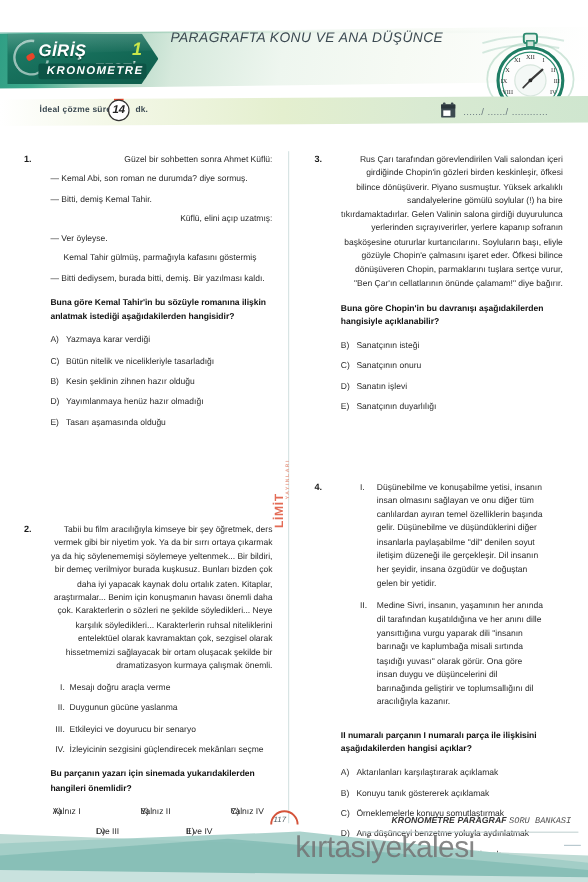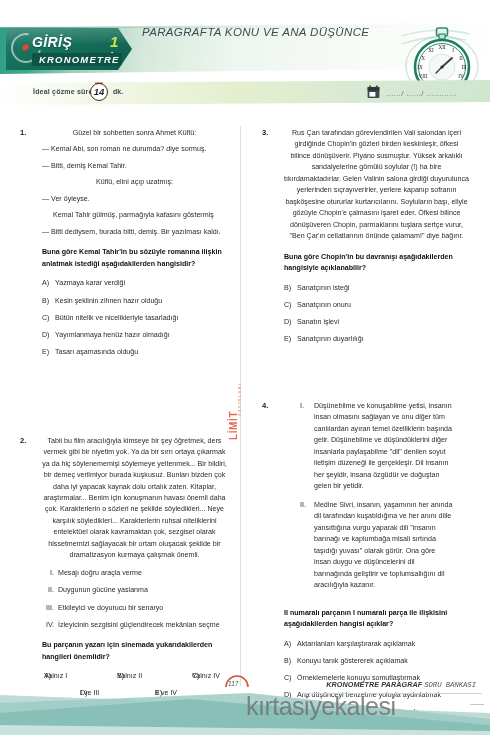--- a/index.html
+++ b/index.html
@@ -179,21 +179,21 @@
     color: #1a1a1a;
   }
   .q-body {
     margin-left: 22px;
   }
   p.txt {
     margin: 0 0 5px 0;
     font-size: 7.1px;
     line-height: 1.62;
     color: #2a2a2a;
-    text-align: center;
+    text-align: right;
   }
   p.dash {
     margin: 0 0 5px 0;
     padding-left: 11px;
     text-indent: -11px;
     font-size: 7.1px;
     line-height: 1.62;
     color: #2a2a2a;
   }
   p.indent {
@@ -427,22 +427,22 @@
         <p class="txt">Güzel bir sohbetten sonra Ahmet Küflü:</p>
         <p class="dash">— Kemal Abi, son roman ne durumda? diye sormuş.</p>
         <p class="dash">— Bitti, demiş Kemal Tahir.</p>
         <p class="txt">Küflü, elini açıp uzatmış:</p>
         <p class="dash">— Ver öyleyse.</p>
         <p class="indent">Kemal Tahir gülmüş, parmağıyla kafasını göstermiş</p>
         <p class="dash">— Bitti dediysem, burada bitti, demiş. Bir yazılması kaldı.</p>
         <p class="stem">Buna göre Kemal Tahir'in bu sözüyle romanına ilişkin anlatmak istediği aşağıdakilerden hangisidir?</p>
         <ul class="opts">
           <li><span class="lt">A)</span><span>Yazmaya karar verdiği</span></li>
+          <li><span class="lt">C)</span><span>Bütün nitelik ve nicelikleriyle tasarladığı</span></li>
           <li><span class="lt">B)</span><span>Kesin şeklinin zihnen hazır olduğu</span></li>
-          <li><span class="lt">C)</span><span>Bütün nitelik ve nicelikleriyle tasarladığı</span></li>
           <li><span class="lt">D)</span><span>Yayımlanmaya henüz hazır olmadığı</span></li>
           <li><span class="lt">E)</span><span>Tasarı aşamasında olduğu</span></li>
         </ul>
       </div>
     </div>
 
     <div class="q" style="margin-top:78px;">
       <div class="q-num">2.</div>
       <div class="q-body">
         <p class="txt">Tabii bu film aracılığıyla kimseye bir şey öğretmek, ders vermek gibi bir niyetim yok. Ya da bir sırrı ortaya çıkarmak ya da hiç söylenememişi söylemeye yeltenmek... Bir bildiri, bir demeç verilmiyor burada kuşkusuz. Bunları bizden çok daha iyi yapacak kaynak dolu ortalık zaten. Kitaplar, araştırmalar... Benim için konuşmanın havası önemli daha çok. Karakterlerin o sözleri ne şekilde söyledikleri... Neye karşılık söyledikleri... Karakterlerin ruhsal niteliklerini entelektüel olarak kavramaktan çok, sezgisel olarak hissetmemizi sağlayacak bir ortam oluşacak şekilde bir dramatizasyon kurmaya çalışmak önemli.</p>

